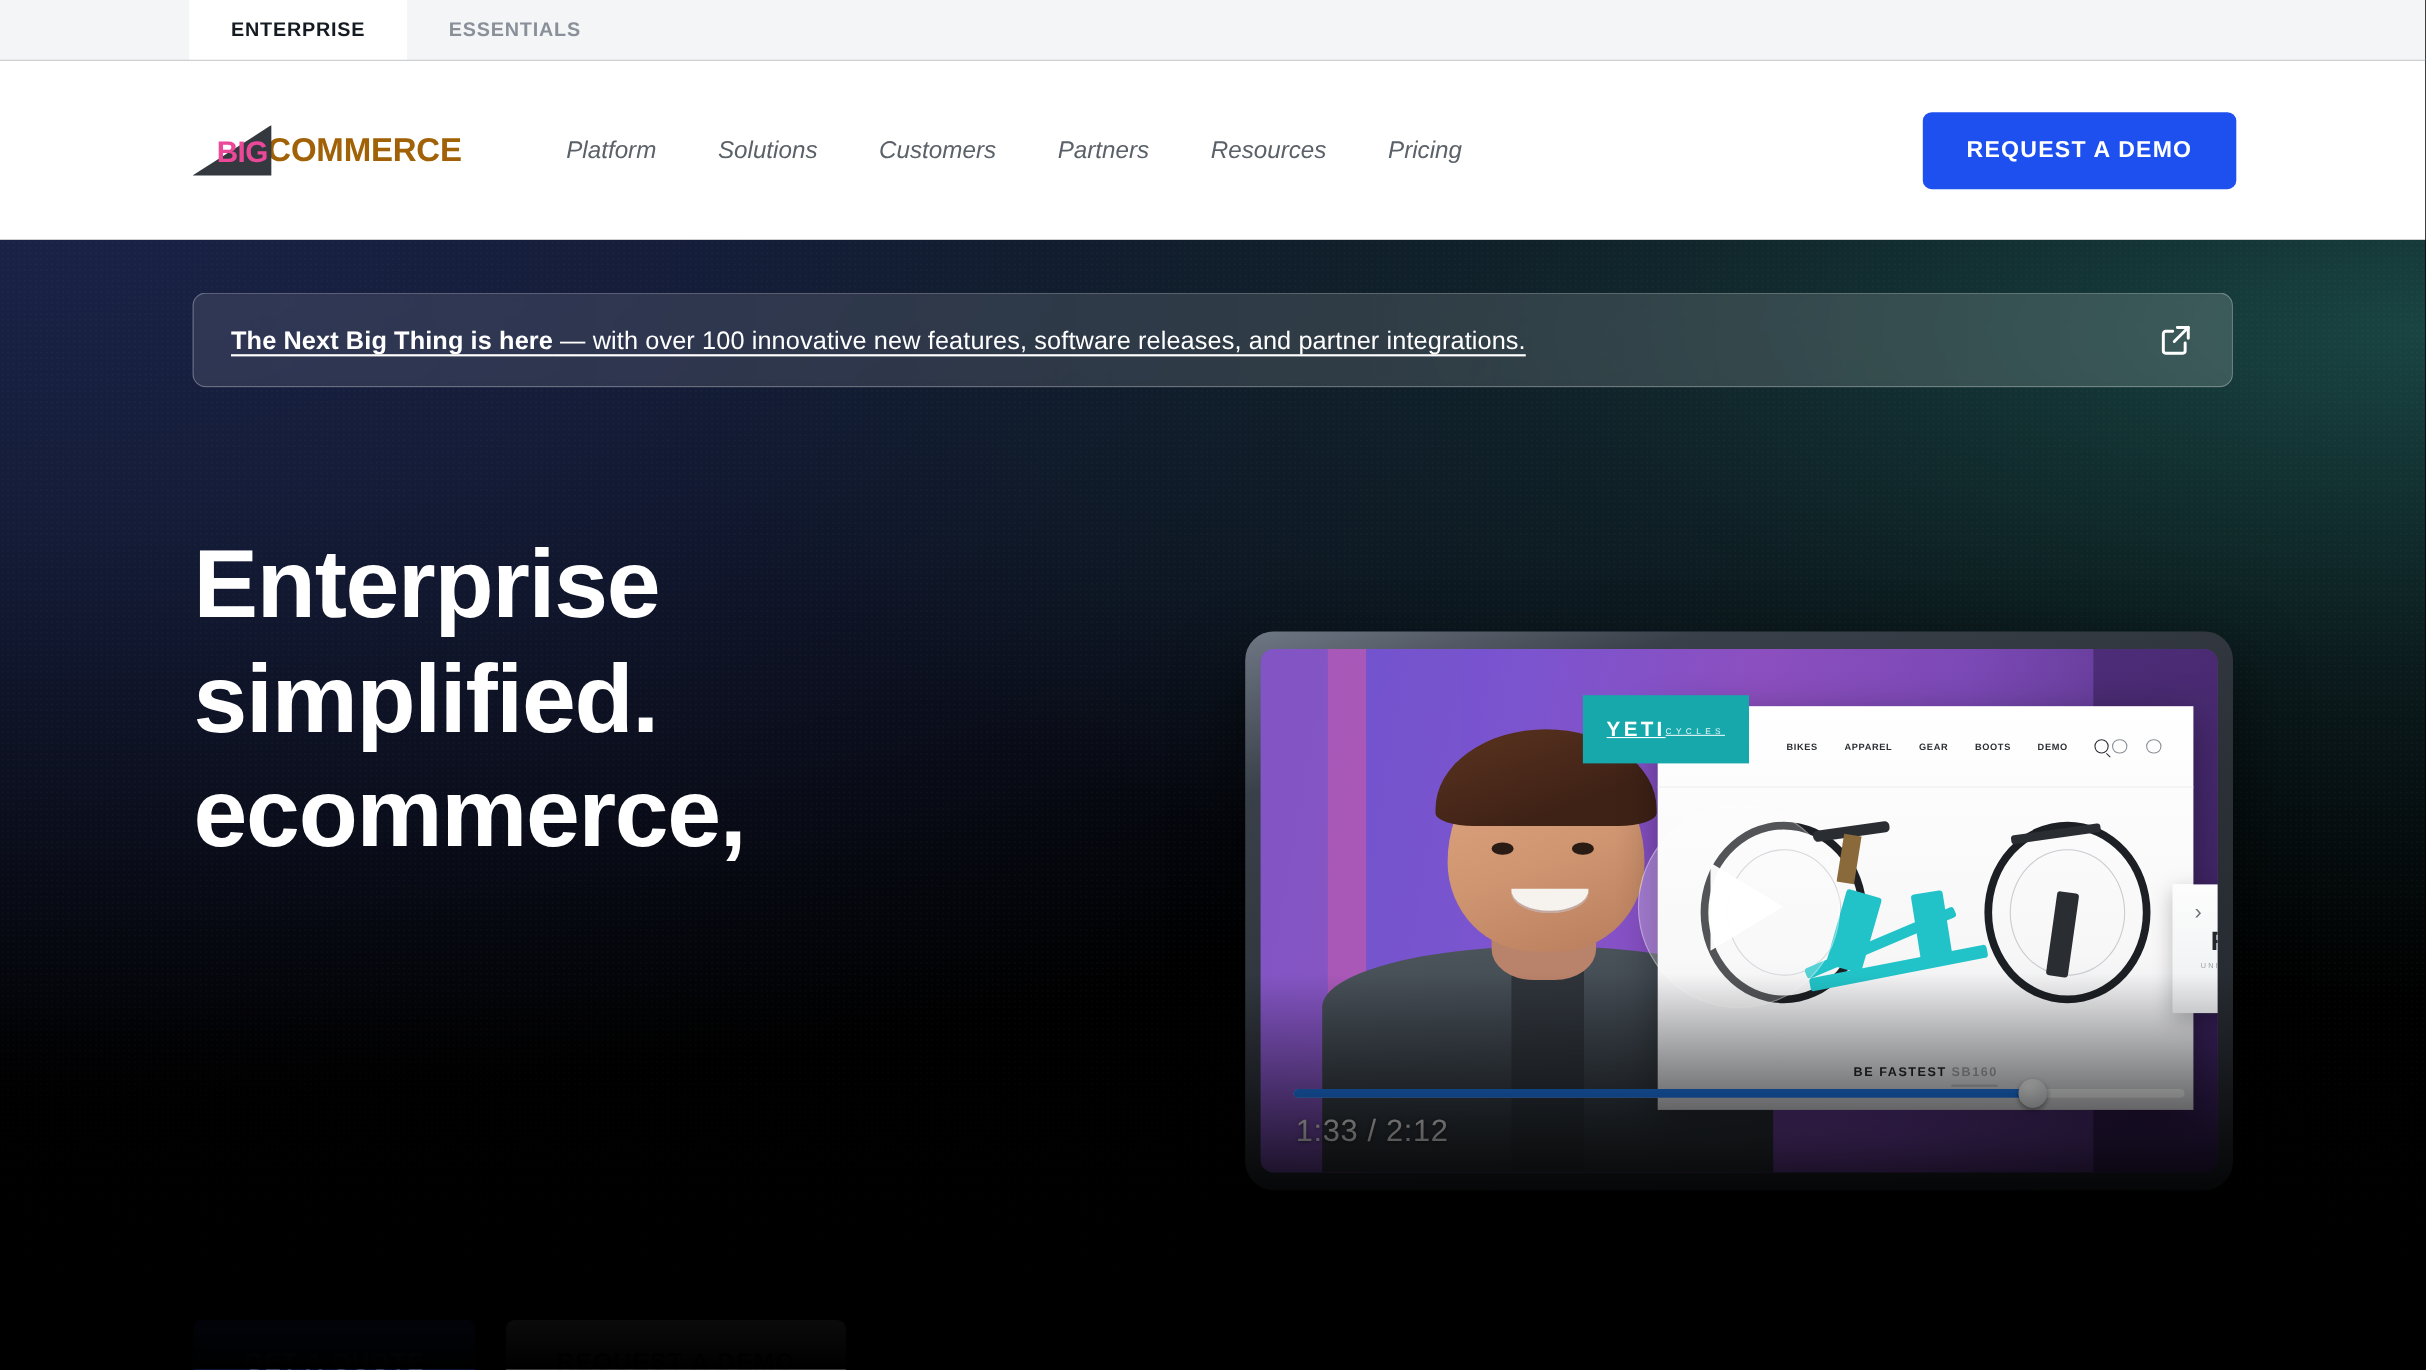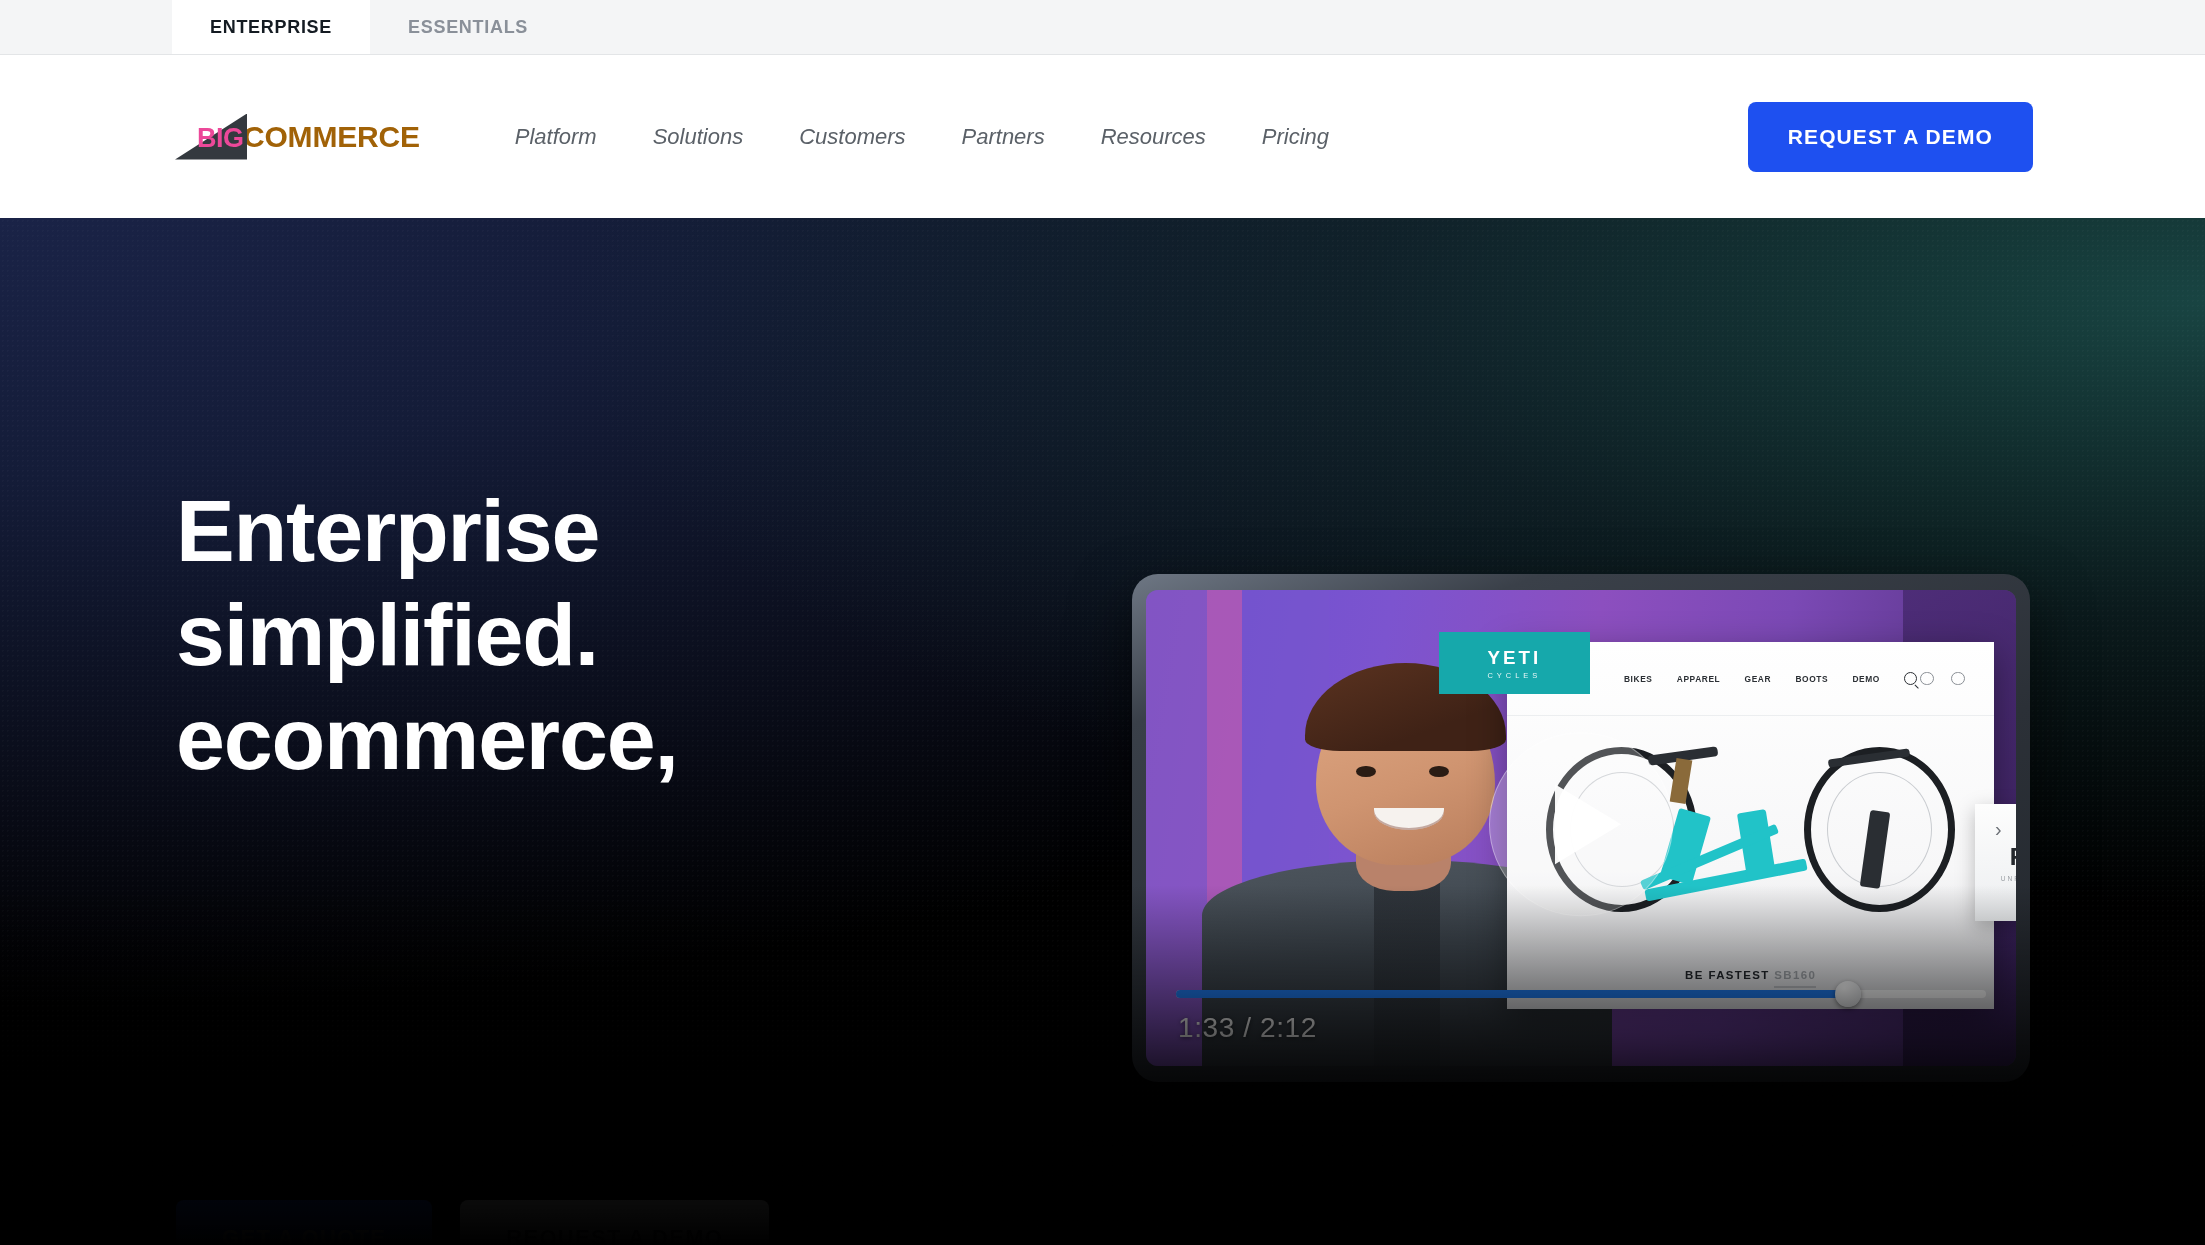--- a/index.html
+++ b/index.html
@@ -180,22 +180,22 @@
   
   .site-card {
     position:absolute; right:2.5%; top:11%; width:56%; height:77%;
     background:linear-gradient(180deg, #ffffff 0%, #f7f7f8 62%, #d8d9dc 100%);
     box-shadow:0 10px 34px rgba(0,0,0,0.38);
   }
   .site-top { position:relative; height:20%; border-bottom:1px solid #eceef0; display:flex; align-items:center; }
   .yeti-logo {
     position:absolute; left:-14%; top:-14%;
     width:31%; height:86%;
-    background:#16a8ab; display:flex; flex-direction:column;
-    align-items:center; justify-content:center; color:#fff;
+    background:#16a8ab; display:flex; flex-direction:row;
+    align-items:center; justify-content:center; color:#fff;text-decoration:underline;
   }
   .yeti-logo .yt { font-size:0.85vw; font-weight:800; letter-spacing:3px; }
   .yeti-logo .yc { font-size:0.34vw; letter-spacing:4px; opacity:0.9; margin-top:2px; }
   .site-nav { margin-left:24%; display:flex; align-items:center; gap:1.1vw; }
   .site-nav span { font-size:0.38vw; font-weight:700; color:#2b2f34; letter-spacing:0.6px; }
   .site-search { width:0.6vw; height:0.6vw; border:1.4px solid #2b2f34; border-radius:50%; position:relative; }
   .site-search:after { content:""; position:absolute; right:-3px; bottom:-3px; width:5px; height:1.4px; background:#2b2f34; transform:rotate(45deg); }
   .site-icons { margin-left:auto; margin-right:6%; display:flex; gap:0.8vw; }
   .site-icons i { width:0.62vw; height:0.62vw; border:1.3px solid #8a8f95; border-radius:50%; display:block; }
   .bike-stage { position:relative; height:62%; }
@@ -290,20 +290,32 @@
       <span class="navlink">Partners</span>
       <span class="navlink">Resources</span>
       <span class="navlink">Pricing</span>
     </div>
     <button class="btn-demo-top">REQUEST A DEMO</button>
   </div>
 
   <div class="hero">
     <div class="hero-dots"></div>
 
+    <div class="banner">
+      <div class="banner-text">
+        <span class="lead">The Next Big Thing is here</span><span class="rest"> — with over 100 innovative new features, software releases, and partner integrations.</span>
+      </div>
+      <span class="ext-icon">
+        <svg width="34" height="34" viewBox="0 0 24 24" fill="none" stroke="#ffffff" stroke-width="1.9" stroke-linecap="round" stroke-linejoin="round">
+          <path d="M13 4h7v7"></path>
+          <path d="M20 4l-9 9"></path>
+          <path d="M18 14v5a1.5 1.5 0 0 1-1.5 1.5h-11A1.5 1.5 0 0 1 4 19V8a1.5 1.5 0 0 1 1.5-1.5H10"></path>
+        </svg>
+      </span>
+    </div>
 
     <div class="headline">
       <div>Enterprise</div>
       <div>simplified.</div>
       <div>ecommerce,</div>
     </div>
 
     <div class="cta-row">
       <button class="btn-quote">GET A QUOTE</button>
       <button class="btn-demo-hero">REQUEST A DEMO</button>

